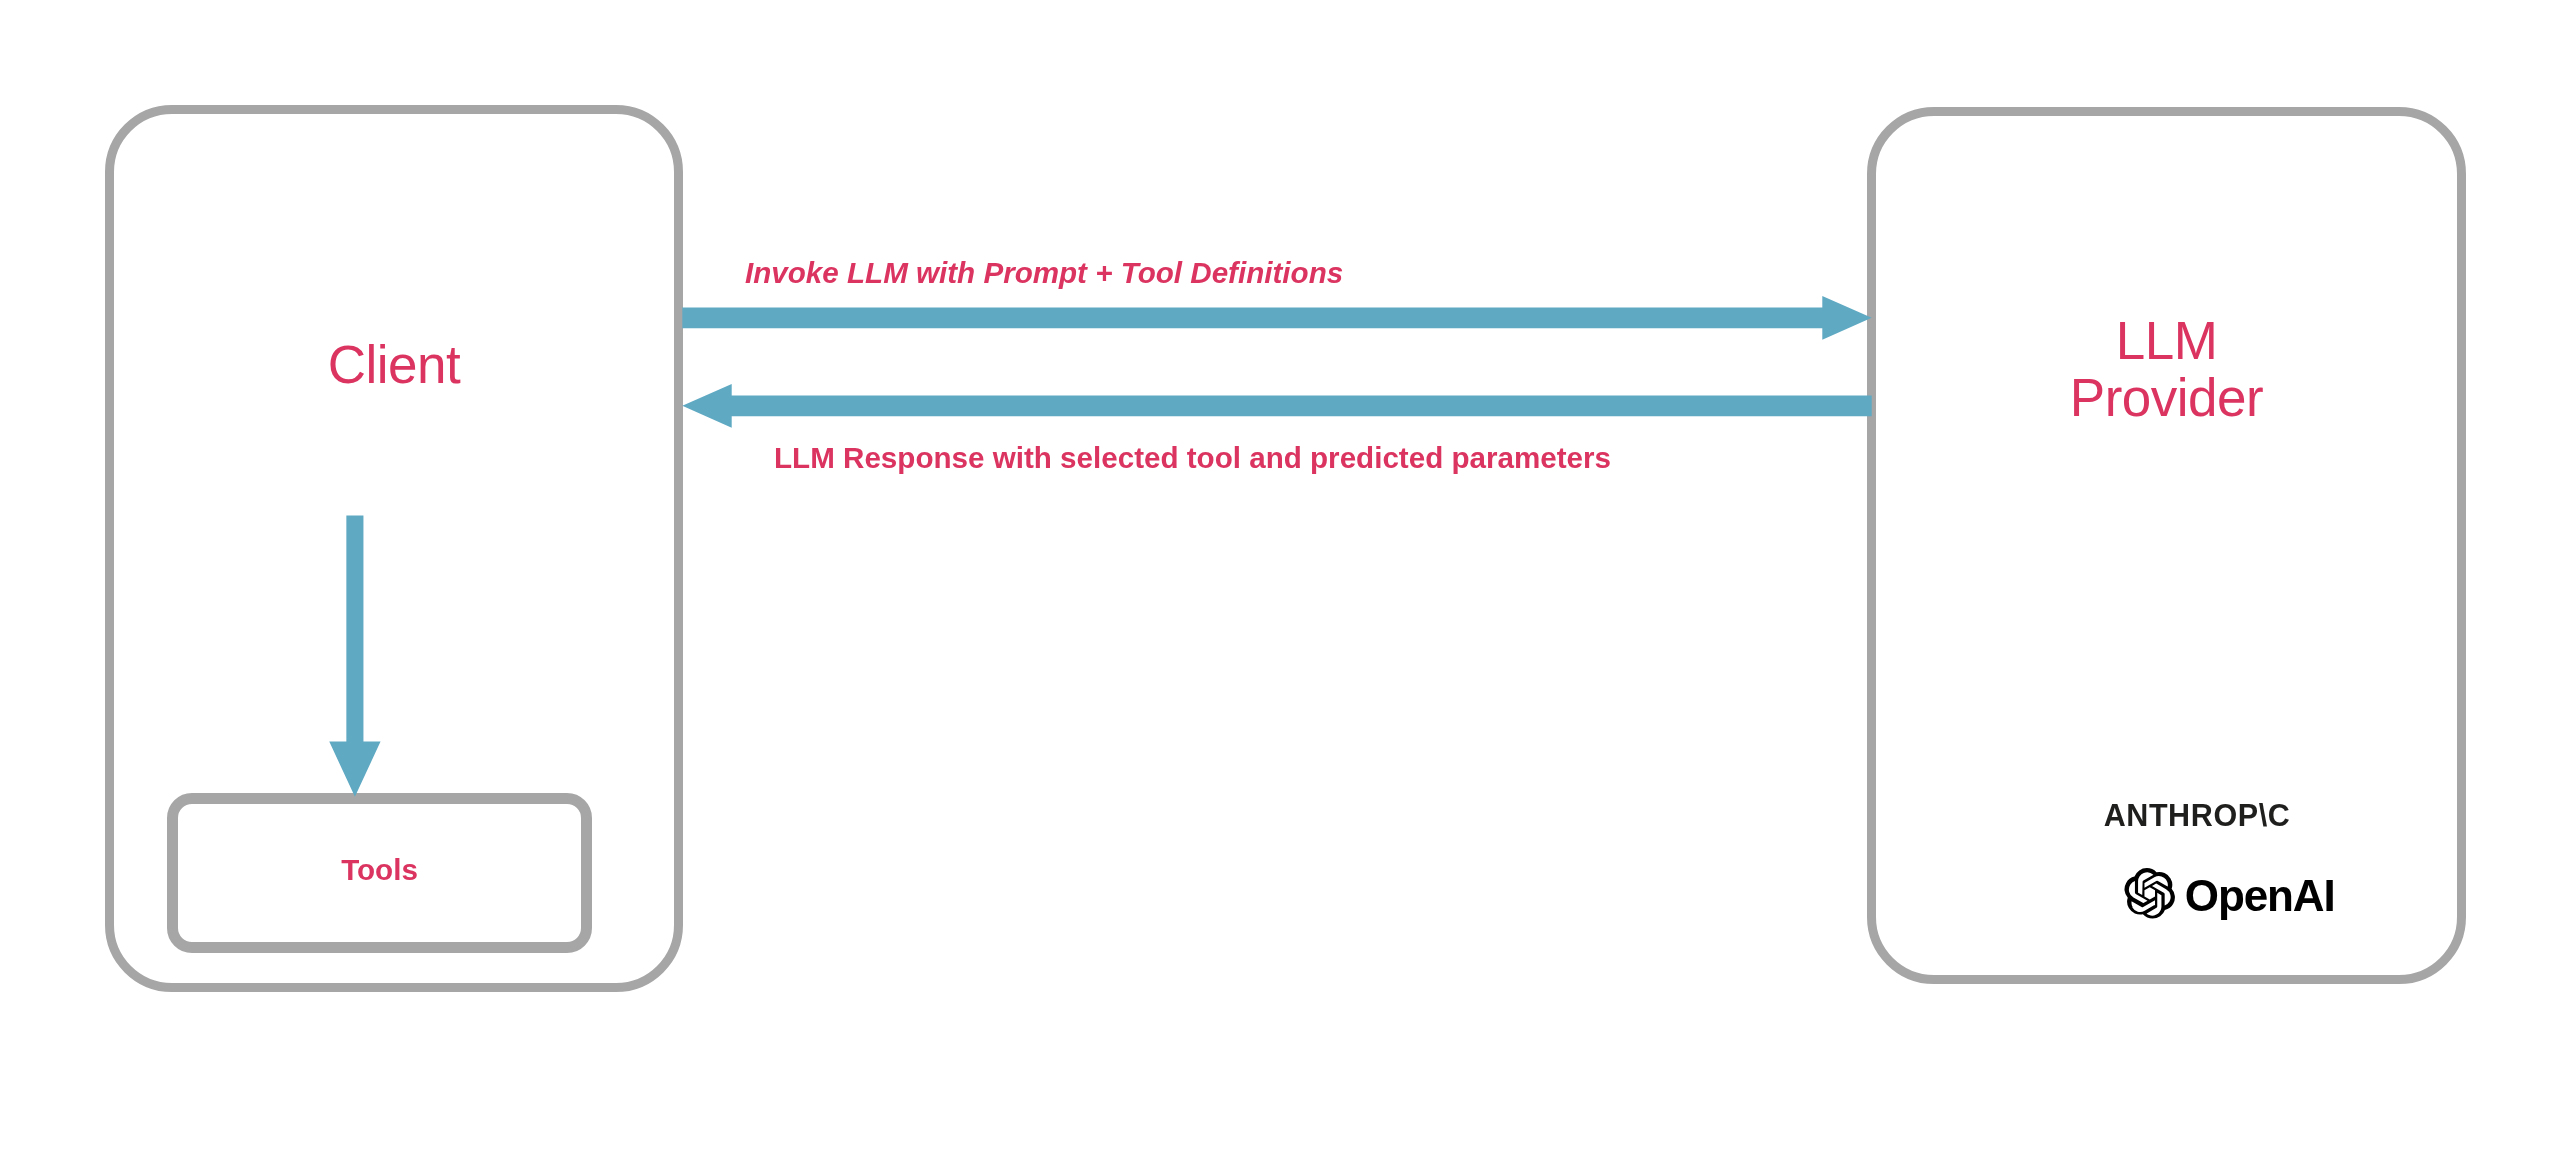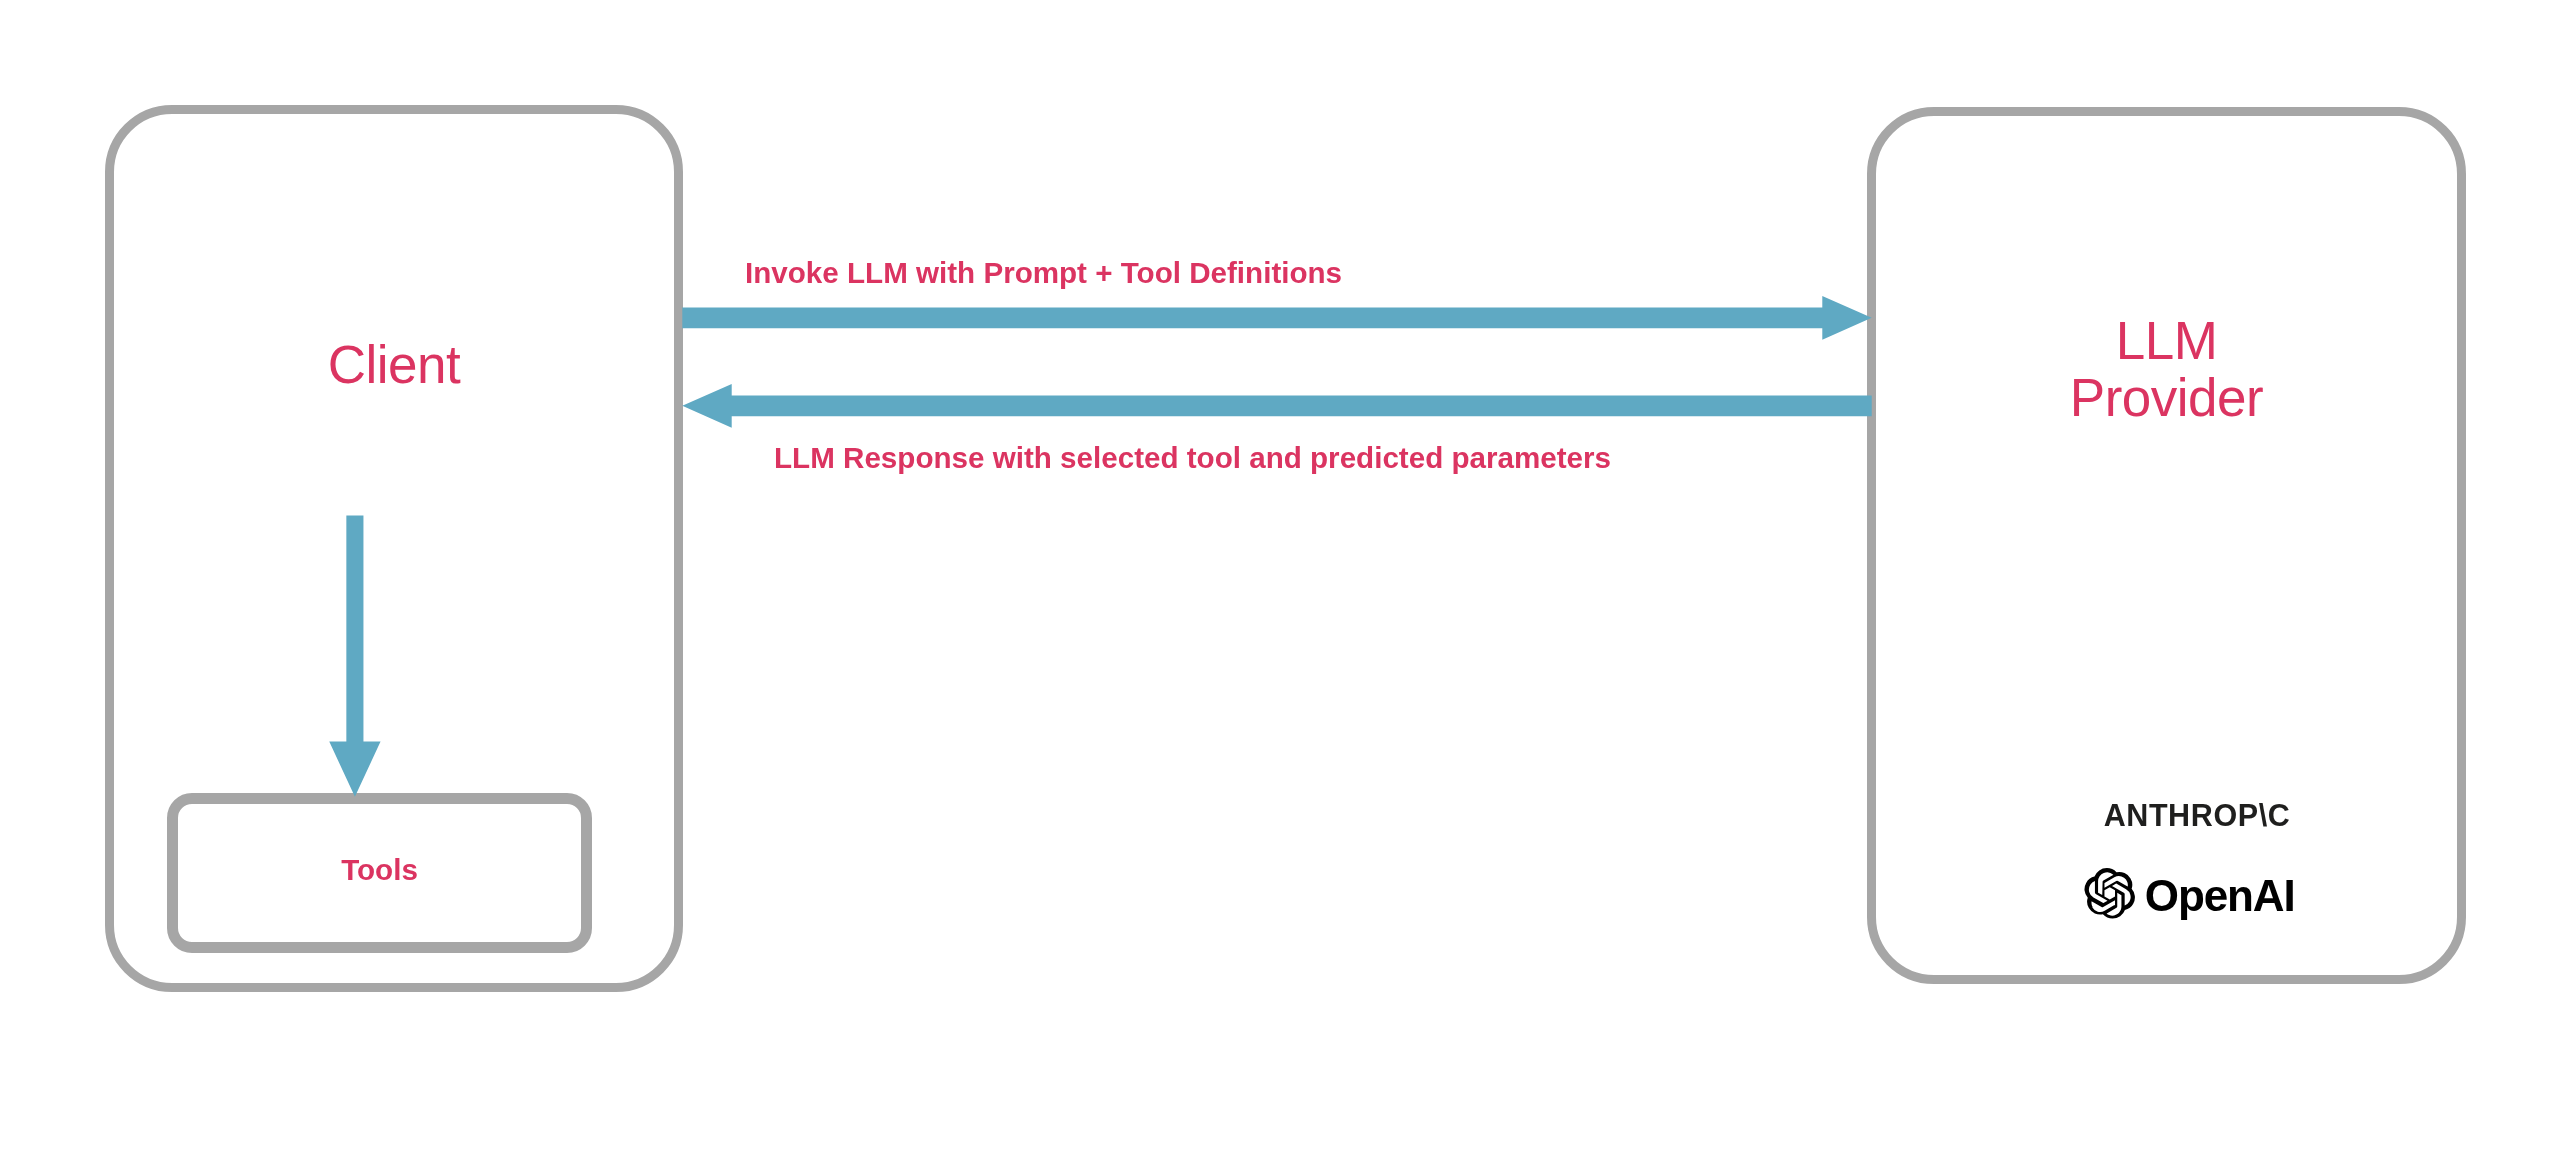--- a/index.html
+++ b/index.html
@@ -87,20 +87,21 @@
     position: absolute;
     color: #DB3461;
     font-weight: 700;
     font-size: 29.6px;
     line-height: 1.18;
     white-space: nowrap;
   }
   #label-invoke {
     left: 745px;
     top: 256px;
+    font-style: italic;
   }
   #label-response {
     left: 774px;
     top: 441px;
   }
   #label-runtool {
     left: 394px;
     top: 572px;
     width: 257px;
     white-space: normal;
@@ -144,20 +145,21 @@
   }
   #openai-lockup {
     position: absolute;
     left: 1867px;
     top: 868px;
     width: 645px;
     display: flex;
     align-items: center;
     justify-content: center;
     gap: 9.5px;
+    padding-left: 40px;
   }
   #openai-wordmark {
     color: #000000;
     font-size: 44px;
     font-weight: 700;
     letter-spacing: -1.1px;
   }
 </style>
 </head>
 <body>

